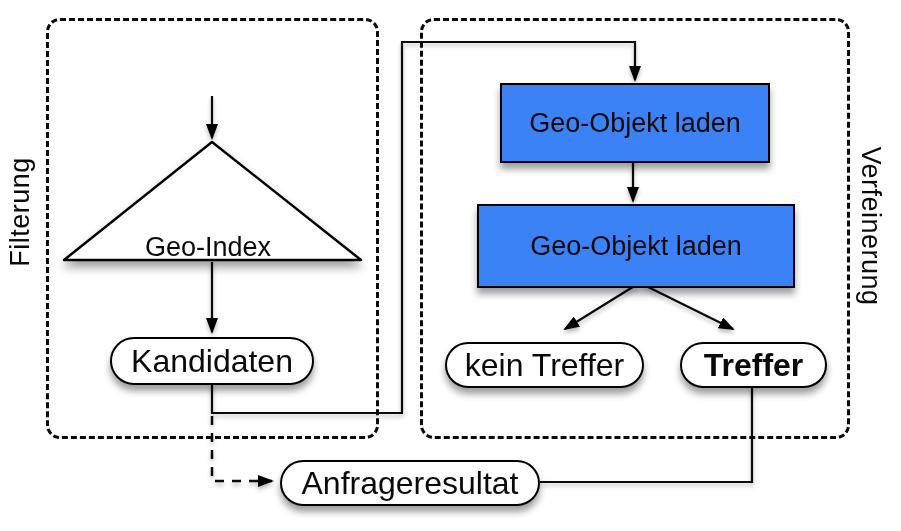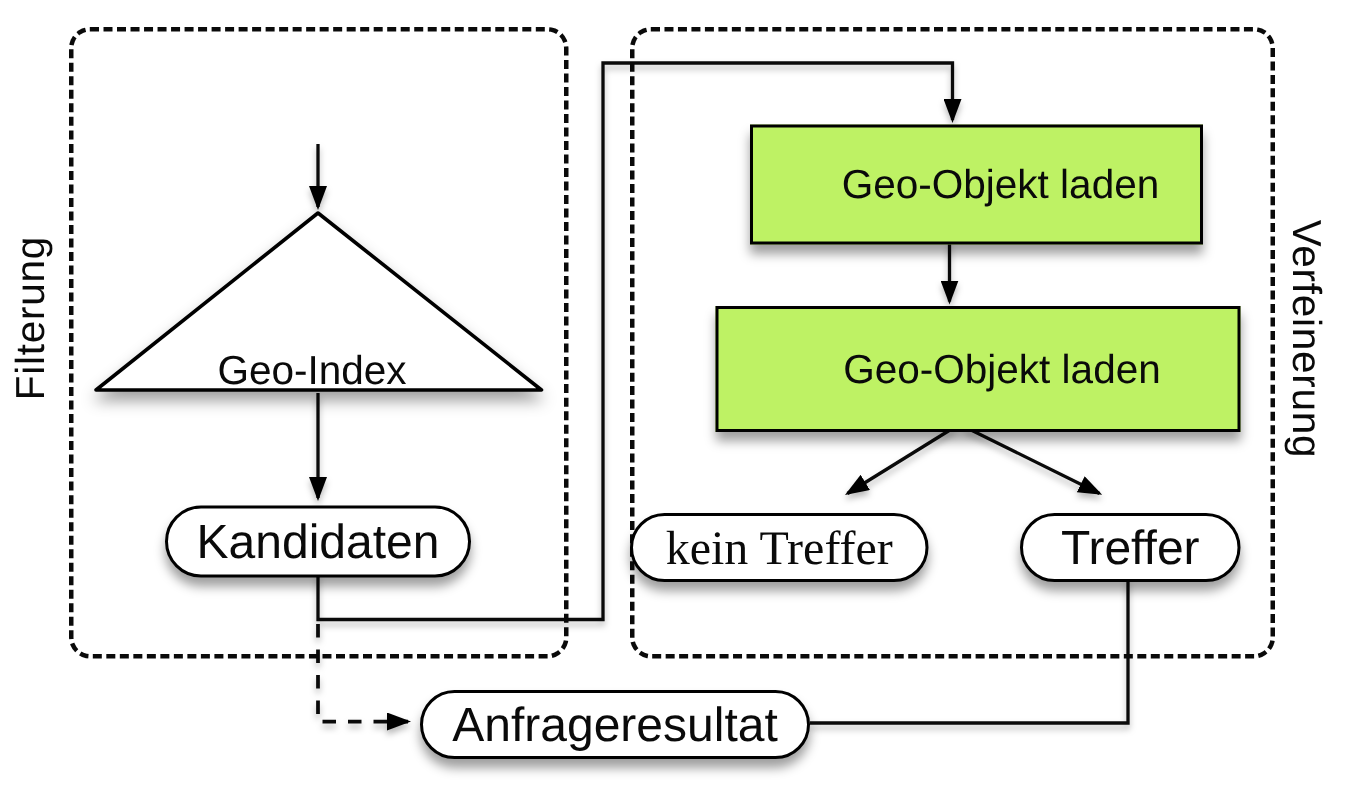--- a/index.html
+++ b/index.html
@@ -60,51 +60,50 @@
     text-align: center;
     white-space: nowrap;
     z-index: 3;
   }
   #node-anfrage { left: 140px; top: 59px; width: 145px; }
   #node-geo-index-label { left: 127px; top: 208px; width: 162px; z-index: 4; margin-top: 24px; }
 
   
   .process {
     position: absolute;
-    background: #bef264;
+    background: #3b82f6;
     border: 2.4px solid #000000;
     box-shadow: 0 6px 7px rgba(0,0,0,0.38);
     display: flex;
     align-items: center;
     justify-content: center;
     font-size: 27px;
     white-space: nowrap;
     z-index: 3;
-    padding-left: 32px;
   }
   #node-load1 { left: 500px; top: 83px; width: 266px; height: 76px; }
   #node-load2 { left: 477px; top: 204px; width: 314px; height: 80px; }
 
   
   .stadium {
     position: absolute;
     background: #ffffff;
     border: 2.6px solid #000000;
     border-radius: 26px;
     box-shadow: 0 6px 7px rgba(0,0,0,0.38);
     display: flex;
     align-items: center;
     justify-content: center;
     font-size: 32px;
     white-space: nowrap;
     z-index: 3;
   }
   #node-kandidaten      { left: 110px; top: 337px; width: 200px; height: 44px; }
-  #node-kein-treffer    { left: 420px; top: 342px; width: 195px; height: 42px; font-family: Liberation Serif, serif; }
-  #node-treffer         { left: 680px; top: 342px; width: 143px; height: 42px; }
+  #node-kein-treffer    { left: 445px; top: 342px; width: 195px; height: 42px; }
+  #node-treffer         { left: 680px; top: 342px; width: 143px; height: 42px; font-weight: bold; }
   #node-anfrageresultat { left: 280px; top: 460px; width: 256px; height: 42px; }
 
   
   #triangle-svg {
     position: absolute;
     left: 0; top: 0;
     z-index: 3;
   }
   #triangle-svg polygon {
     filter: drop-shadow(0px 6px 5px rgba(0,0,0,0.38));

